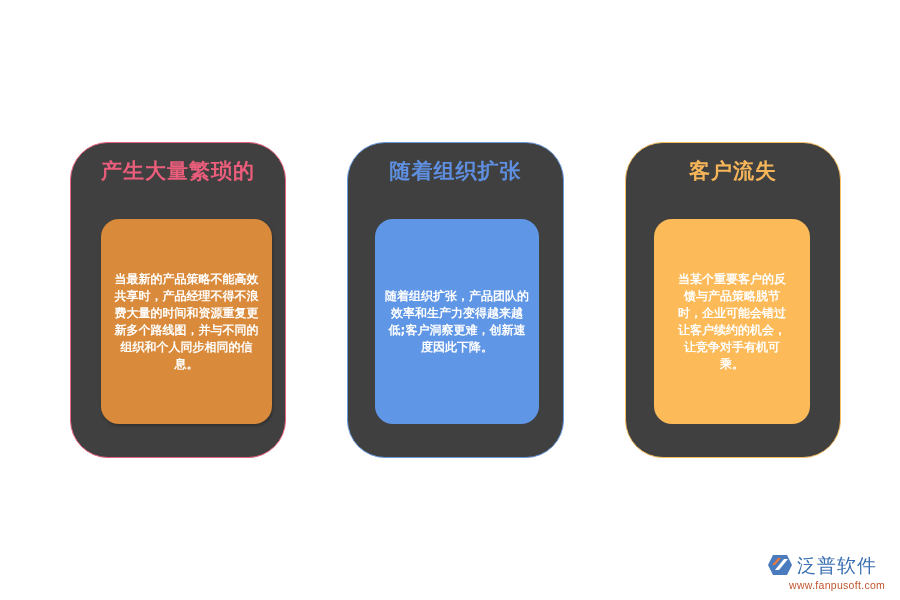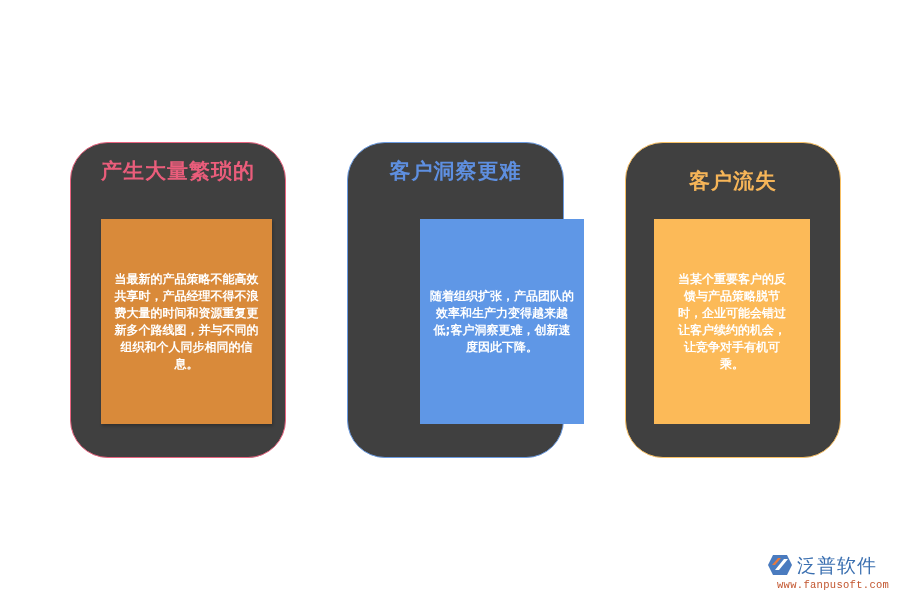--- a/index.html
+++ b/index.html
@@ -34,20 +34,21 @@
       letter-spacing: 1px;
     }
     .inner-box {
       position: absolute;
       top: 76px;
       height: 205px;
       display: flex;
       align-items: center;
       justify-content: flex-end;
       box-sizing: border-box;
+      border-radius: 18px;
     }
     .inner-text {
       color: #ffffff;
       font-size: 12px;
       font-weight: bold;
       line-height: 17px;
       text-align: center;
       padding: 0 8px;
     }
 
@@ -55,25 +56,25 @@
     #card-1 { left: 70px; width: 216px; border-color: #e8637f; }
     #card-1 .card-title { top: 13px; color: #ea5d7b; }
     #card-1 .inner-box {
       left: 30px; width: 171px; background: #d98a3a;
       box-shadow: 1px 2px 3px rgba(0,0,0,0.25);
     }
 
     
     #card-2 { left: 347px; width: 217px; border-color: #6a9ae0; }
     #card-2 .card-title { top: 13px; color: #5e8fe0; }
-    #card-2 .inner-box { left: 27px; width: 164px; background: #5f97e6; margin-left: 45px; }
+    #card-2 .inner-box { left: 27px; width: 164px; background: #5f97e6; }
 
     
     #card-3 { left: 625px; width: 216px; border-color: #f8c064; }
-    #card-3 .card-title { top: 23px; color: #f6b558; }
+    #card-3 .card-title { top: 13px; color: #f6b558; }
     #card-3 .inner-box { left: 28px; width: 156px; background: #fcba58; }
 
     
     .logo {
       position: absolute;
       left: 765px;
       top: 552px;
       width: 130px;
       height: 42px;
     }
@@ -89,44 +90,44 @@
       left: 32px;
       top: 0;
       font-size: 19px;
       line-height: 26px;
       color: #3a6fb0;
       letter-spacing: 1px;
       font-family: "DejaVu Sans", sans-serif;
     }
     .logo-url {
       position: absolute;
-      left: 12px;
+      left: 24px;
       top: 27px;
       font-size: 10.5px;
       line-height: 12px;
       color: #c2552e;
-      font-family: Liberation Mono, monospace;
+      font-family: Liberation Sans, sans-serif;
       letter-spacing: 0.3px;
     }
   </style>
 </head>
 <body>
 
 <div class="card" id="card-1">
   <div class="card-title">
     <div>产生大量繁琐的</div>
   </div>
   <div class="inner-box">
     <div class="inner-text">当最新的产品策略不能高效共享时，产品经理不得不浪费大量的时间和资源重复更新多个路线图，并与不同的组织和个人同步相同的信息。</div>
   </div>
 </div>
 
 <div class="card" id="card-2">
   <div class="card-title">
-    <div>客户洞察更难</div>
+    <div>随着组织扩张</div>
   </div>
   <div class="inner-box">
     <div class="inner-text" style="padding:0 10px;">随着组织扩张，产品团队的效率和生产力变得越来越低;客户洞察更难，创新速度因此下降。</div>
   </div>
 </div>
 
 <div class="card" id="card-3">
   <div class="card-title">
     <div>客户流失</div>
   </div>

